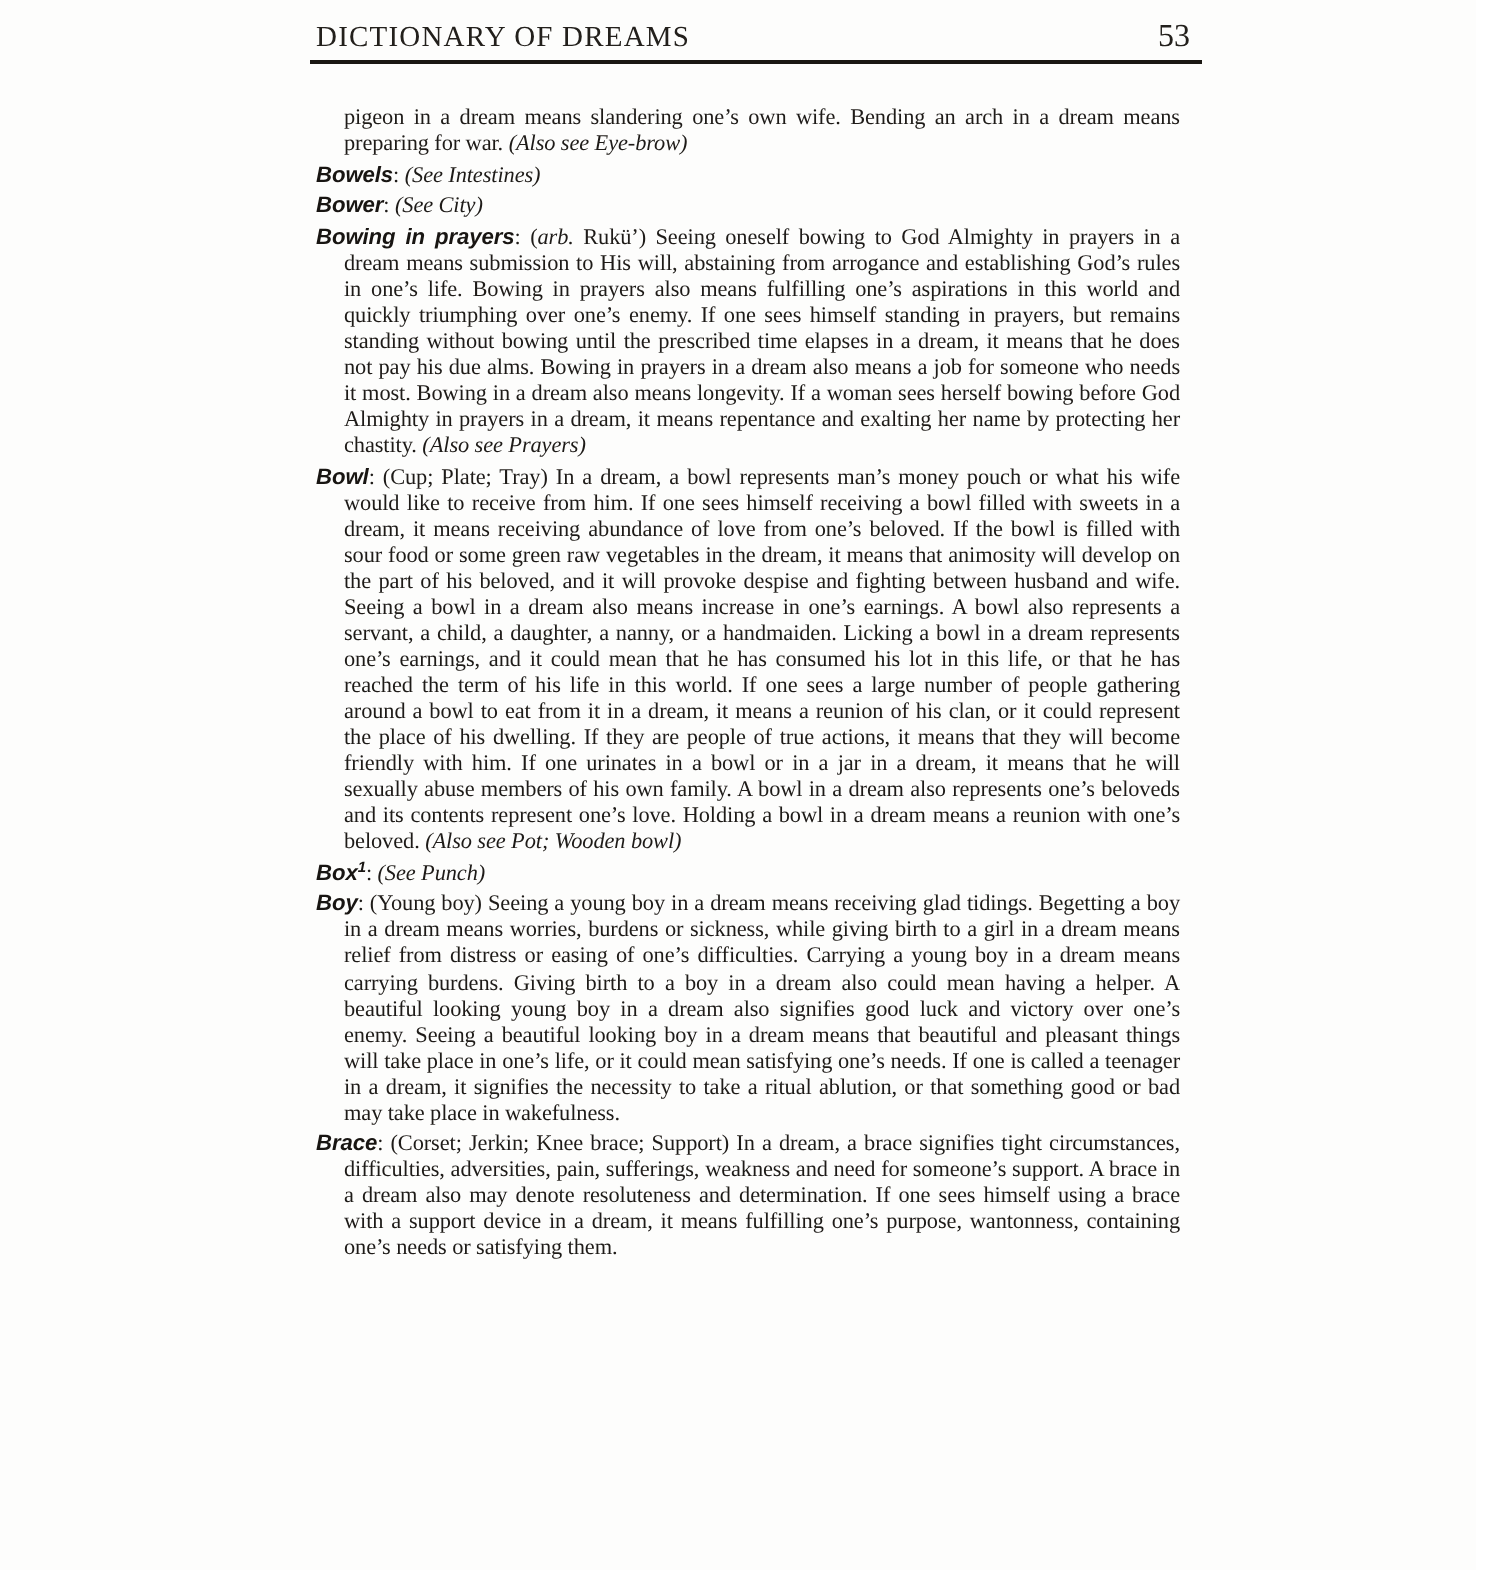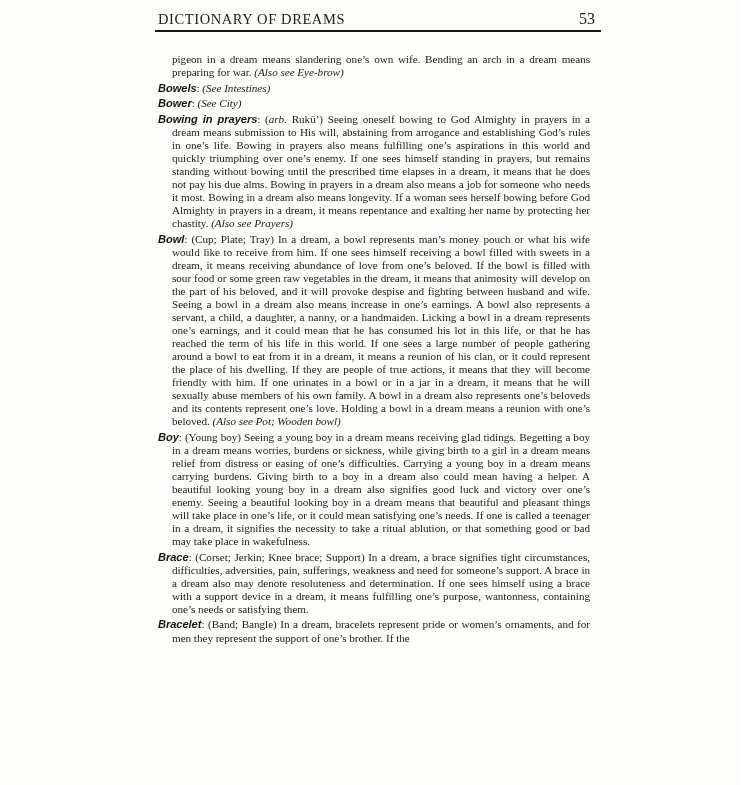--- a/index.html
+++ b/index.html
@@ -82,18 +82,18 @@
       <span class="title">DICTIONARY OF DREAMS</span>
       <span class="pagenum">53</span>
     </div>
     <div class="rule"></div>
     <div class="body" id="entries">
         <p class="entry cont"><span>pigeon in a dream means slandering one’s own wife. Bending an arch in a dream means preparing for war. </span><i>(Also see Eye-brow)</i></p>
         <p class="entry"><b class="head">Bowels</b><span>: </span><i>(See Intestines)</i></p>
         <p class="entry"><b class="head">Bower</b><span>: </span><i>(See City)</i></p>
         <p class="entry"><b class="head">Bowing in prayers</b><span>: (</span><i>arb.</i><span> Rukü’) Seeing oneself bowing to God Almighty in prayers in a dream means submission to His will, abstaining from arrogance and establishing God’s rules in one’s life. Bowing in prayers also means fulfilling one’s aspirations in this world and quickly triumphing over one’s enemy. If one sees himself standing in prayers, but remains standing without bowing until the prescribed time elapses in a dream, it means that he does not pay his due alms. Bowing in prayers in a dream also means a job for someone who needs it most. Bowing in a dream also means longevity. If a woman sees herself bowing before God Almighty in prayers in a dream, it means repentance and exalting her name by protecting her chastity. </span><i>(Also see Prayers)</i></p>
         <p class="entry"><b class="head">Bowl</b><span>: (Cup; Plate; Tray) In a dream, a bowl represents man’s money pouch or what his wife would like to receive from him. If one sees himself receiving a bowl filled with sweets in a dream, it means receiving abundance of love from one’s beloved. If the bowl is filled with sour food or some green raw vegetables in the dream, it means that animosity will develop on the part of his beloved, and it will provoke despise and fighting between husband and wife. Seeing a bowl in a dream also means increase in one’s earnings. A bowl also represents a servant, a child, a daughter, a nanny, or a handmaiden. Licking a bowl in a dream represents one’s earnings, and it could mean that he has consumed his lot in this life, or that he has reached the term of his life in this world. If one sees a large number of people gathering around a bowl to eat from it in a dream, it means a reunion of his clan, or it could represent the place of his dwelling. If they are people of true actions, it means that they will become friendly with him. If one urinates in a bowl or in a jar in a dream, it means that he will sexually abuse members of his own family. A bowl in a dream also represents one’s beloveds and its contents represent one’s love. Holding a bowl in a dream means a reunion with one’s beloved. </span><i>(Also see Pot; Wooden bowl)</i></p>
+        <p class="entry"><b class="head">Box<sup>1</sup></b><span>: </span><i>(See Punch)</i></p>
         <p class="entry"><b class="head">Boy</b><span>: (Young boy) Seeing a young boy in a dream means receiving glad tidings. Begetting a boy in a dream means worries, burdens or sickness, while giving birth to a girl in a dream means relief from distress or easing of one’s difficulties. Carrying a young boy in a dream means carrying burdens. Giving birth to a boy in a dream also could mean having a helper. A beautiful looking young boy in a dream also signifies good luck and victory over one’s enemy. Seeing a beautiful looking boy in a dream means that beautiful and pleasant things will take place in one’s life, or it could mean satisfying one’s needs. If one is called a teenager in a dream, it signifies the necessity to take a ritual ablution, or that something good or bad may take place in wakefulness.</span></p>
         <p class="entry"><b class="head">Brace</b><span>: (Corset; Jerkin; Knee brace; Support) In a dream, a brace signifies tight circumstances, difficulties, adversities, pain, sufferings, weakness and need for someone’s support. A brace in a dream also may denote resoluteness and determination. If one sees himself using a brace with a support device in a dream, it means fulfilling one’s purpose, wantonness, containing one’s needs or satisfying them.</span></p>
-        <p class="entry"><b class="head">Bracelet</b><span>: (Band; Bangle) In a dream, bracelets represent pride or women’s ornaments, and for men they represent the support of one’s brother. If the</span></p>
       </div>
   </div>
 </div>
 
 </body></html>

